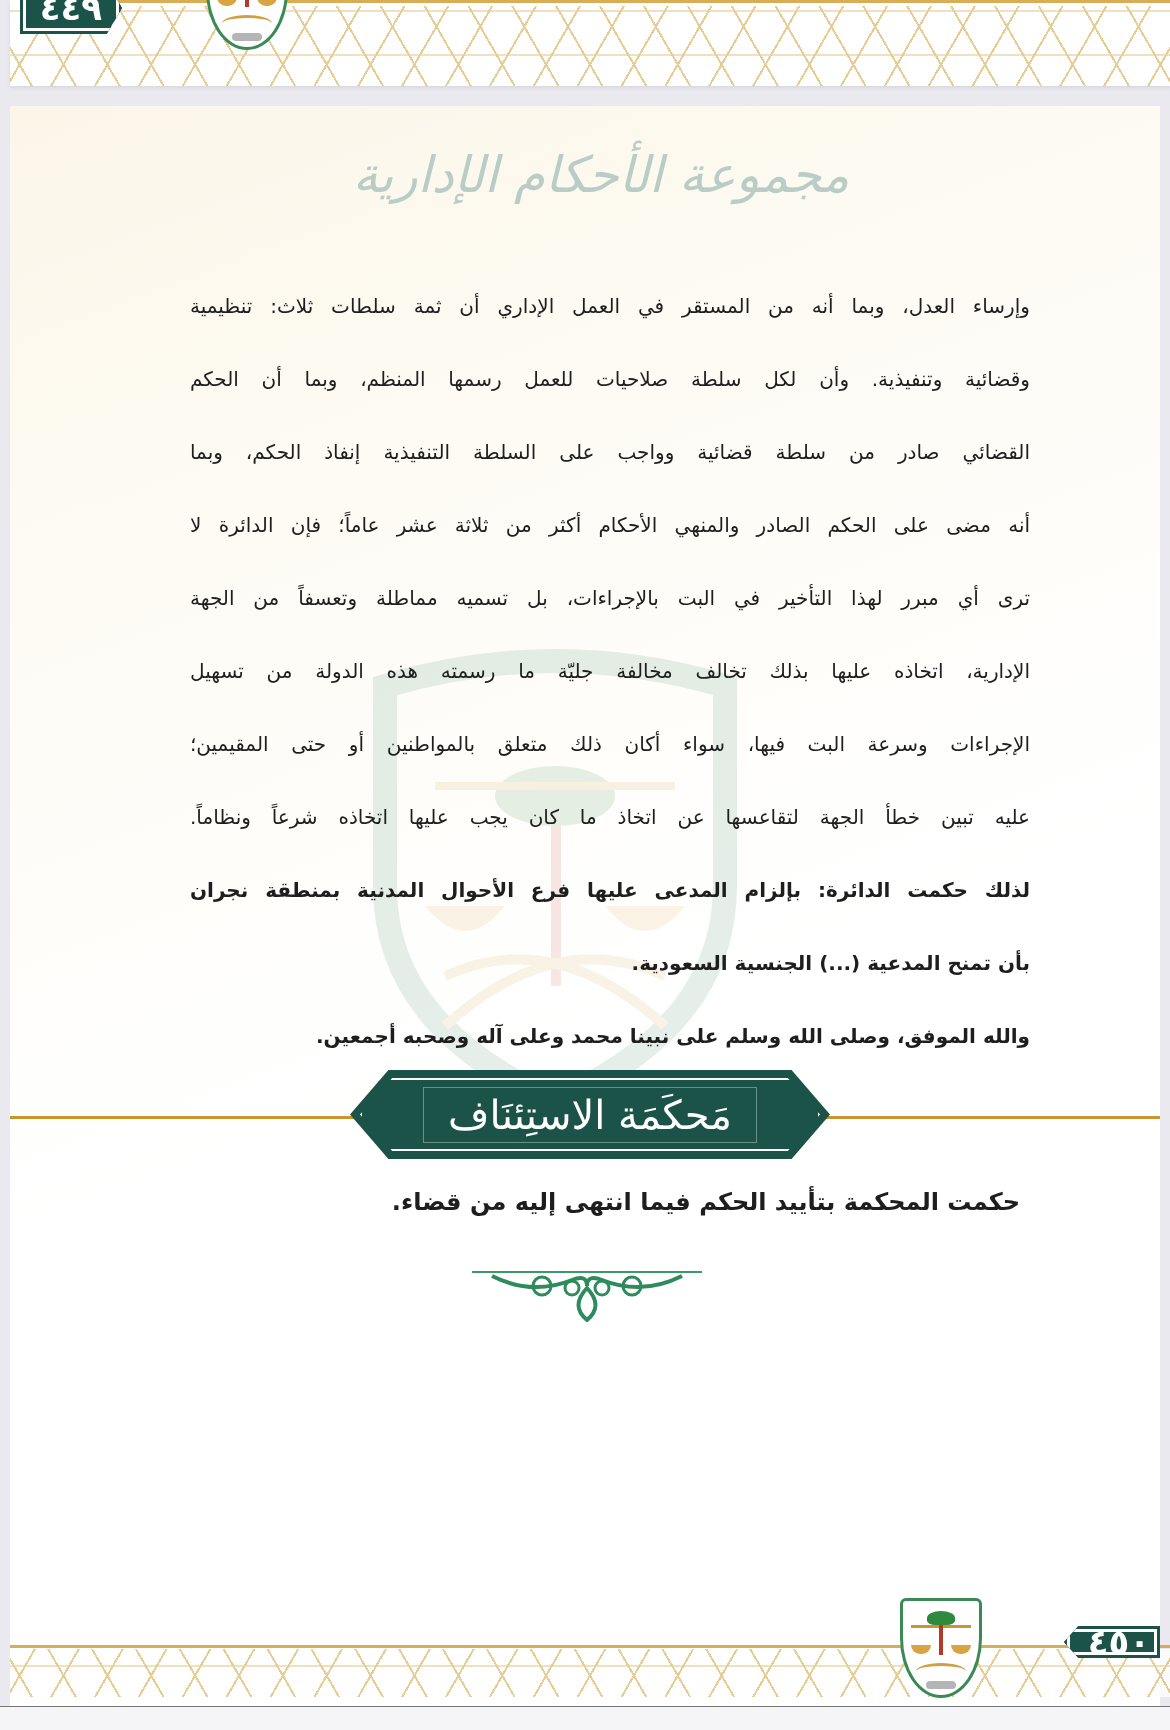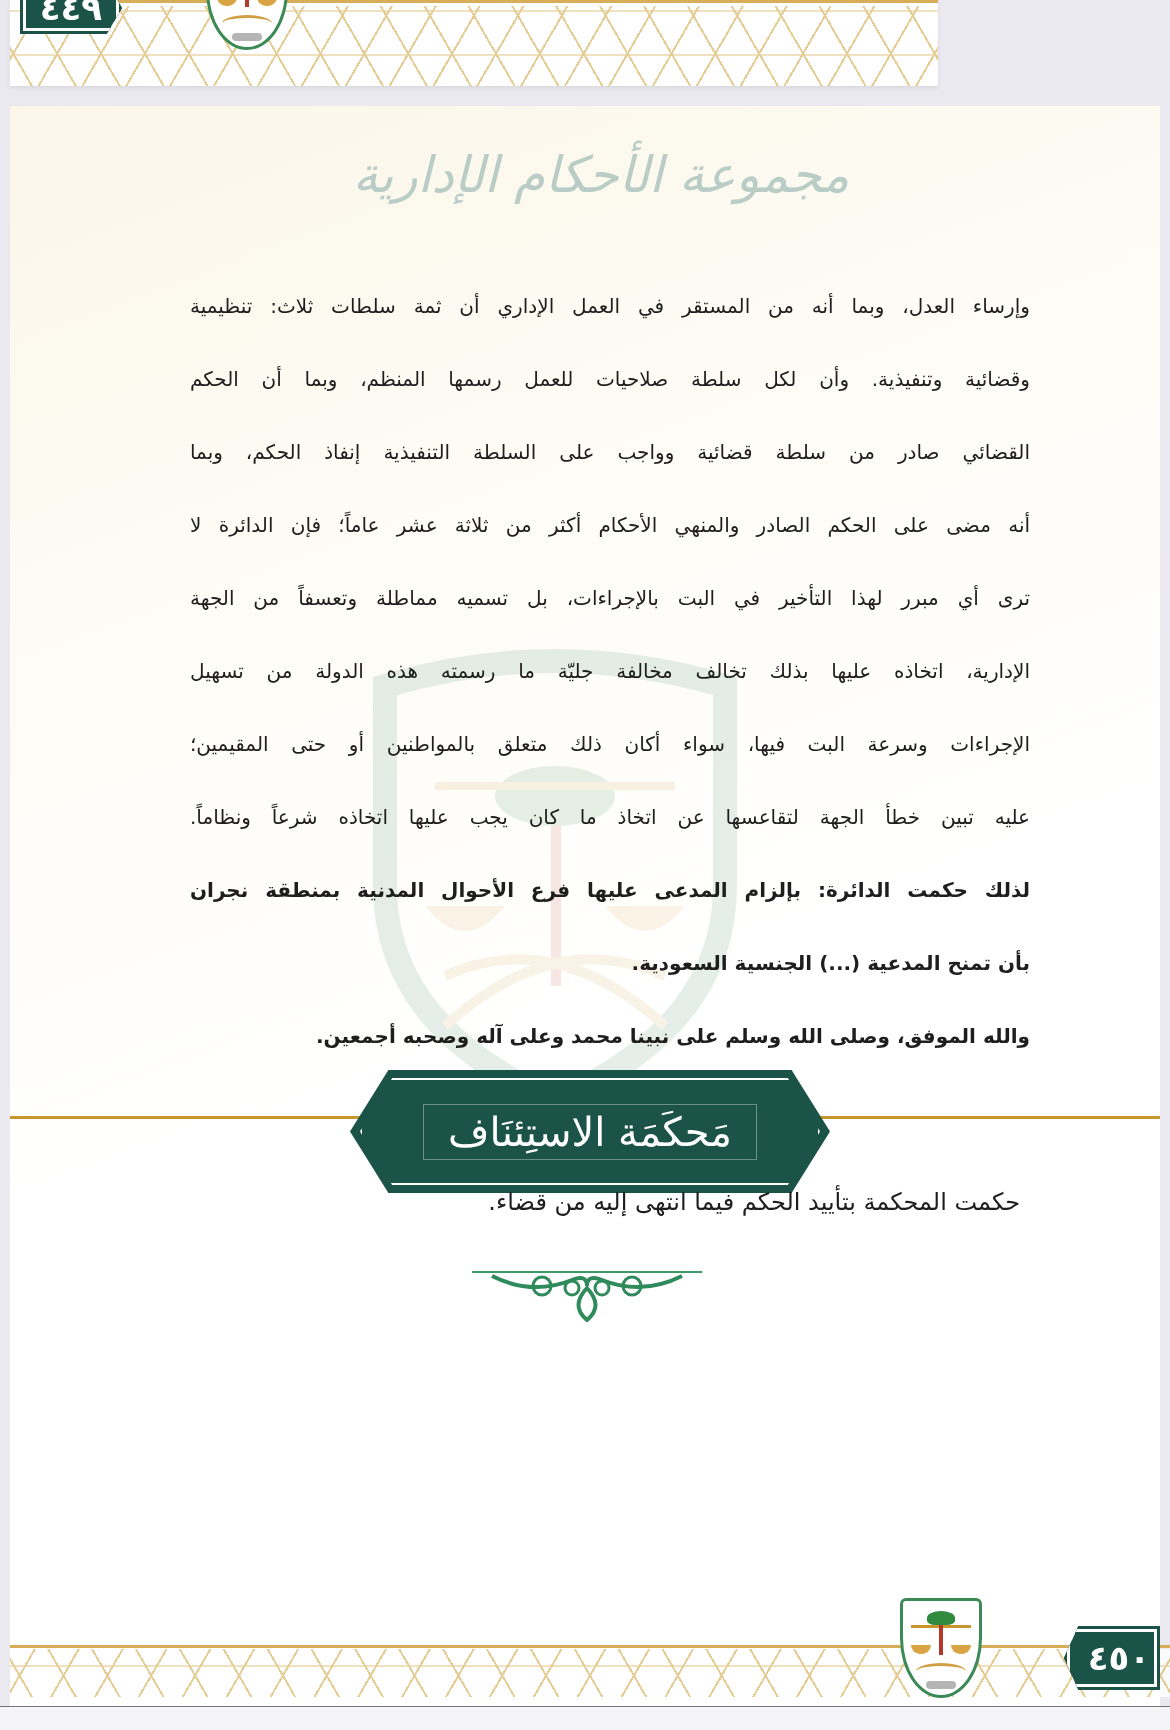--- a/index.html
+++ b/index.html
@@ -3,21 +3,21 @@
   <meta charset="utf-8">
   <style>
     html, body { margin: 0; padding: 0; }
     body {
       width: 1170px; height: 1730px; position: relative; overflow: hidden;
       background: #e9e9ef;
       font-family: "DejaVu Sans", sans-serif;
     }
     
     .prev-page {
-      position: absolute; left: 10px; top: 0; width: 928px; height: 86px;
+      position: absolute; left: 10px; top: 0; width: 1160px; height: 86px;
       background: #fff; overflow: hidden;
       box-shadow: 0 2px 4px rgba(0,0,0,0.08);
     }
     .lattice {
       position: absolute; left: 0; right: 0;
       background-color: #fff;
       background-image:
         repeating-linear-gradient(60deg, transparent 0 18px, #e2c584 18px 20px, transparent 20px 38px),
         repeating-linear-gradient(-60deg, transparent 0 18px, #e2c584 18px 20px, transparent 20px 38px),
         repeating-linear-gradient(0deg, transparent 0 30px, rgba(226,197,132,0.6) 30px 32px, transparent 32px 44px);
@@ -30,21 +30,21 @@
       font-family: "DejaVu Sans", sans-serif; font-weight: bold; font-size: 34px;
       display: flex; align-items: center; justify-content: center;
       border: 3px solid #1b5348; box-shadow: inset 0 0 0 3px #fff, inset 0 0 0 5px #1b5348;
     }
     .pn-top {
       left: 10px; top: -18px; width: 96px; height: 46px;
       clip-path: polygon(0 0, 85% 0, 100% 50%, 85% 100%, 0 100%);
       letter-spacing: 4px;
     }
     .pn-bottom {
-      right: 10px; top: 1626px; width: 96px; height: 64px;
+      right: 10px; top: 1626px; width: 96px; height: 32px;
       clip-path: polygon(15% 0, 100% 0, 100% 100%, 15% 100%, 0 50%);
       letter-spacing: 4px; padding-left: 14px; box-sizing: border-box;
     }
     .shield {
       position: absolute; width: 82px; height: 100px;
       background: #fff; border: 3px solid #3b8a55;
       border-radius: 6px 6px 50% 50% / 6px 6px 60% 60%;
       display: flex; flex-direction: column; align-items: center; justify-content: flex-start;
       box-sizing: border-box; padding-top: 10px;
     }
@@ -85,37 +85,37 @@
     }
     .body-text .line { height: 73px; line-height: 73px; white-space: nowrap; overflow: hidden; }
     .body-text .line.last { text-align-last: right; }
     .body-text .bold { font-weight: bold; }
 
     .section-banner {
       position: absolute; left: 0; right: 0; top: 964px; height: 96px;
     }
     .section-banner .rule { position: absolute; left: 0; right: 0; top: 46px; height: 3px; background: #c9962d; }
     .section-banner .plaque {
-      position: absolute; left: 340px; width: 480px; top: 0; height: 123px;
+      position: absolute; left: 340px; width: 480px; top: 0; height: 89px;
       background: #1b5348;
       clip-path: polygon(8% 0, 92% 0, 100% 50%, 92% 100%, 8% 100%, 0 50%);
       display: flex; align-items: center; justify-content: center;
     }
     .section-banner .plaque-inner {
       position: absolute; left: 10px; right: 10px; top: 8px; bottom: 8px;
       border: 2px solid #fff;
       clip-path: polygon(7% 0, 93% 0, 100% 50%, 93% 100%, 7% 100%, 0 50%);
     }
     .section-banner .plaque-text {
       position: relative; color: #fff; font-family: "DejaVu Serif", serif; font-size: 40px;
       direction: rtl; padding: 4px 24px; border: 1px solid rgba(255,255,255,0.35);
     }
     .verdict {
       position: absolute; right: 140px; top: 1082px; direction: rtl;
-      font-family: "DejaVu Sans", sans-serif; font-size: 24px; font-weight: normal; color: #1e1e1e;
+      font-family: "DejaVu Sans", sans-serif; font-size: 24px; font-weight: bold; color: #1e1e1e;
     }
     .ornament {
       position: absolute; left: 462px; top: 1160px; width: 230px; height: 56px;
     }
     .bottom-band {
       position: absolute; left: 10px; right: 0; top: 1645px; height: 52px; overflow: hidden;
     }
     .bottom-band .lattice { top: 4px; bottom: 0; }
     .bottom-band .gold-line { left: 0; right: 0; top: 0; }
     .below { position: absolute; left: 0; right: 0; top: 1706px; height: 24px; background: #f5f5f7; border-top: 1px solid #777; }

